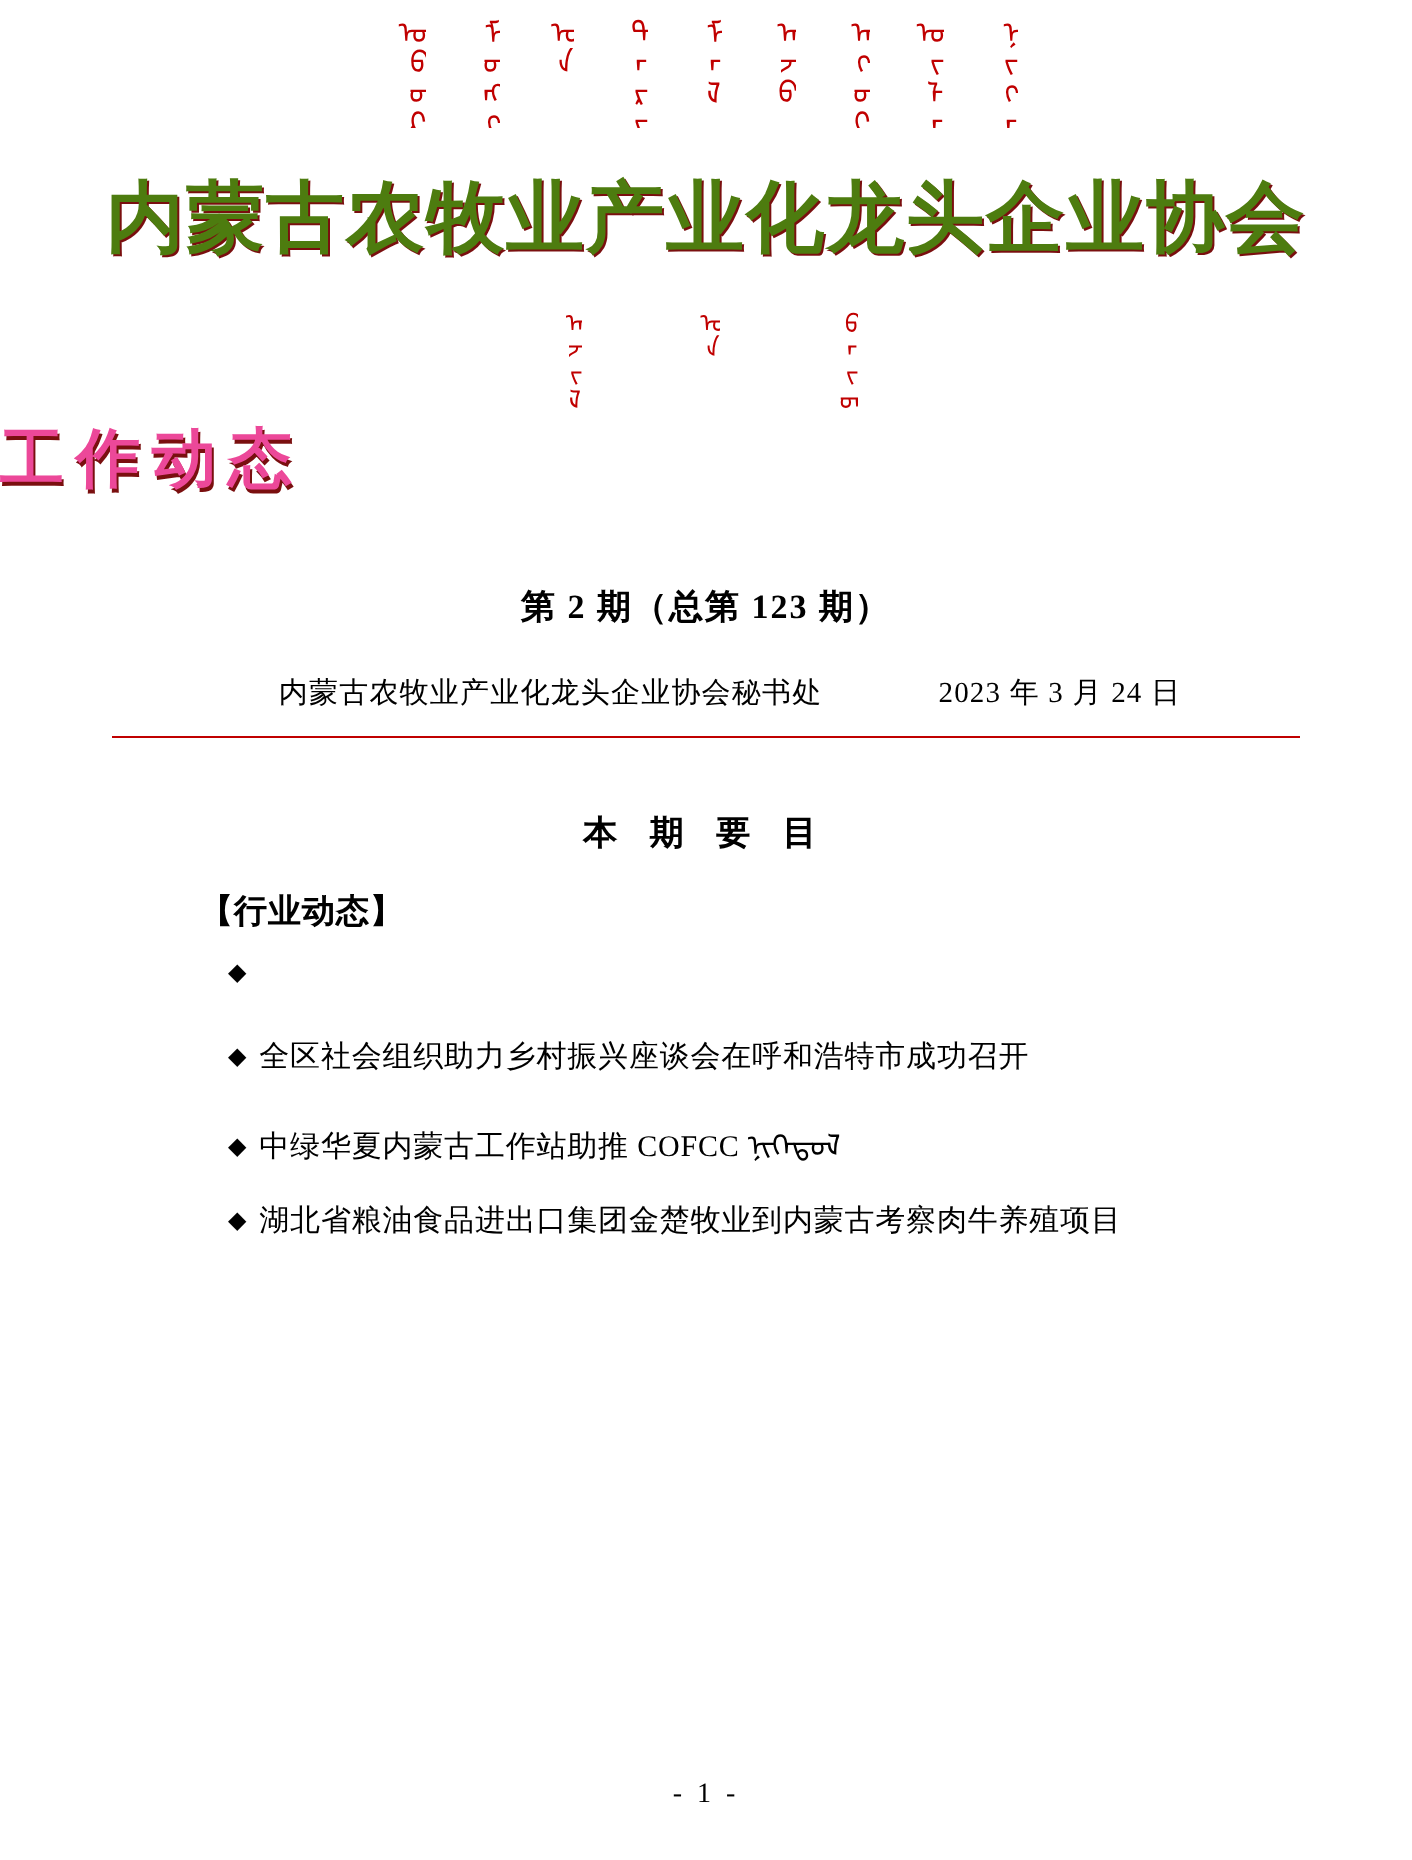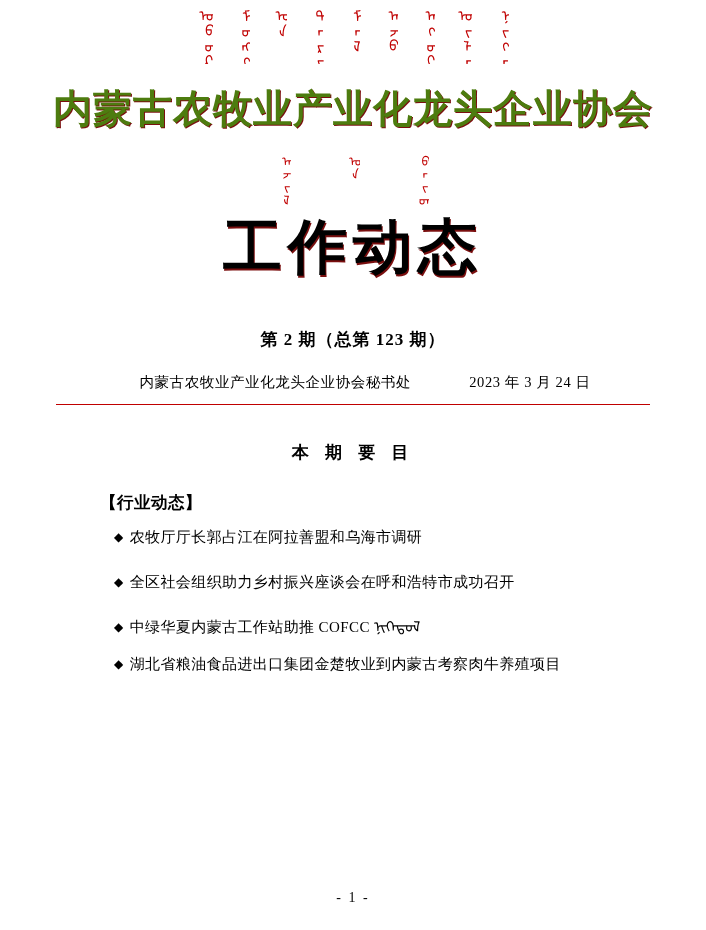--- a/index.html
+++ b/index.html
@@ -64,26 +64,26 @@
   .mongol-band2 {
     display: flex;
     justify-content: center;
     align-items: flex-start;
     gap: 56px;
     margin-top: 18px;
     height: 52px;
   }
 
   .masthead-sub {
-    text-align: center;
+    text-align: left;
     font-family: "DejaVu Sans", sans-serif;
     font-weight: bold;
-    font-size: 59px;
+    font-size: 32px;
     letter-spacing: 6px;
-    color: #000000;
+    color: #ec4899;
     margin-top: 2px;
     text-shadow: 1px 2px 0 #7a0f0f;
   }
 
   .issue-line {
     text-align: center;
     font-family: "Liberation Serif", serif;
     font-weight: bold;
     font-size: 17px;
     margin-top: 40px;
@@ -110,21 +110,21 @@
   
   .toc-title {
     text-align: center;
     font-weight: bold;
     font-size: 17px;
     letter-spacing: 6px;
     margin-top: 36px;
   }
 
   .toc {
-    margin: 28px 0 0 0;
+    margin: 17px 0 0 0;
     padding: 0 0 0 100px;
   }
   .toc-group-head {
     font-weight: bold;
     font-size: 16.5px;
     margin: 0 0 14px 0;
     letter-spacing: 0.5px;
   }
   .toc-group + .toc-group {
     margin-top: 26px;
@@ -191,21 +191,20 @@
   <hr class="rule">
 
   <div class="toc-title">本 期 要 目</div>
 
   <div class="toc">
 
     <div class="toc-group">
       <div class="toc-group-head">【行业动态】</div>
       <div class="toc-item">
         <span class="bullet">◆</span>
-        <span>农牧厅厅长郭占江在阿拉善盟和乌海市调研</span>
       </div>
     </div>
 
     <div class="toc-group">
       <div class="toc-item">
         <span class="bullet">◆</span>
         <span>全区社会组织助力乡村振兴座谈会在呼和浩特市成功召开</span>
       </div>
       <div class="toc-item">
         <span class="bullet">◆</span>

